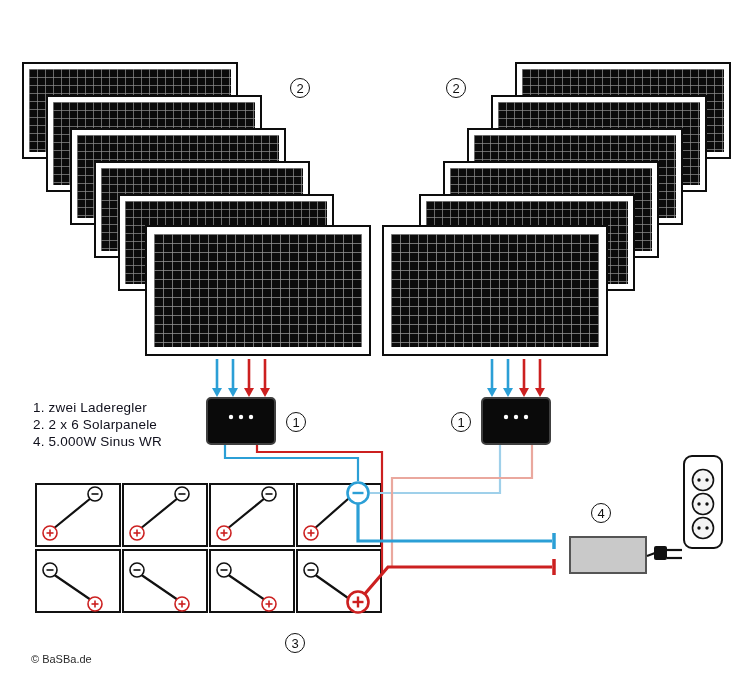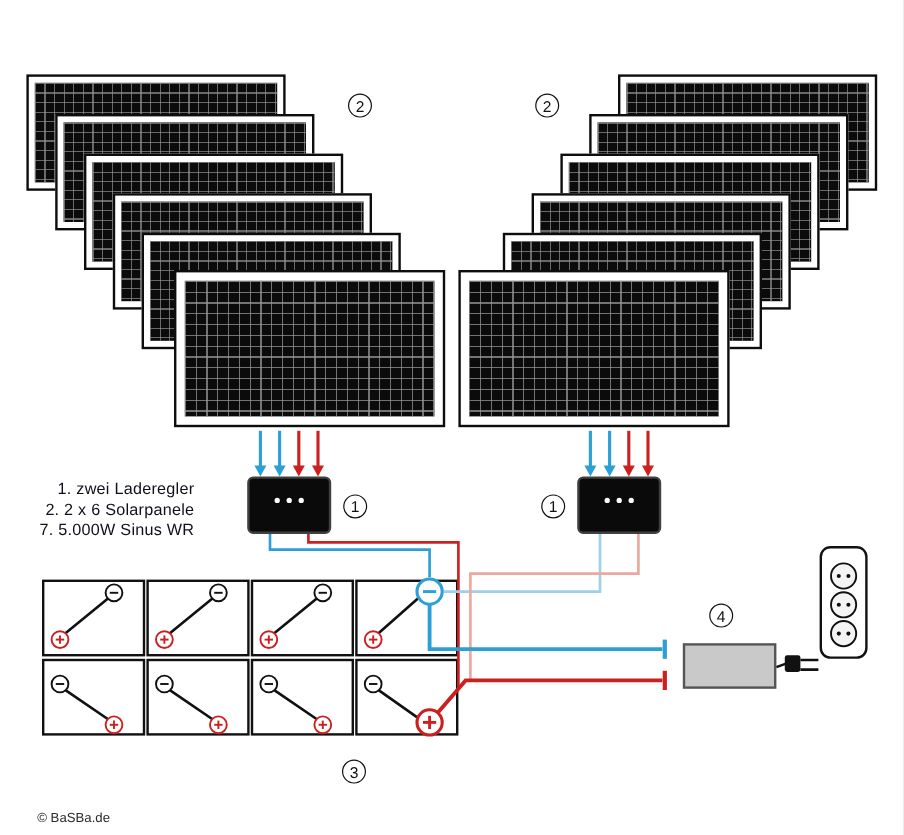--- a/index.html
+++ b/index.html
@@ -26,24 +26,24 @@
   }
   #wiring { position:absolute; left:0; top:0; z-index:15; pointer-events:none; }
   .badge {
     position:absolute; width:20px; height:20px; box-sizing:border-box;
     border:1.5px solid #111; border-radius:50%; background:#fff;
     display:flex; align-items:center; justify-content:center;
     font-size:13px; color:#111; z-index:25;
   }
   .legend {
     position:absolute; left:33px; top:399px; z-index:25;
-    font-size:13.5px; line-height:17px; color:#10101c; letter-spacing:0.2px;text-align:right;
+    font-size:13.5px; line-height:17px; color:#10101c; letter-spacing:0.2px;
   }
   .copyright {
-    position:absolute; left:31px; top:676px; z-index:25;
+    position:absolute; left:31px; top:653px; z-index:25;
     font-size:11px; color:#2a2a2a;
   }
 </style>
 </head>
 <body>
 
 <div id="canvas">
 
   <div class="panel" style="left:22px;top:62px;width:216px;height:97px">
       <div class="cells"></div>
@@ -278,18 +278,18 @@
   <span class="badge" style="left:290px;top:78px">2</span>
   <span class="badge" style="left:446px;top:78px">2</span>
   <span class="badge" style="left:286px;top:412px">1</span>
   <span class="badge" style="left:451px;top:412px">1</span>
   <span class="badge" style="left:285px;top:633px">3</span>
   <span class="badge" style="left:591px;top:503px">4</span>
 
   <div class="legend">
     <div>1. zwei Laderegler</div>
     <div>2. 2 x 6 Solarpanele</div>
-    <div>7. 5.000W Sinus WR</div>
+    <div>4. 5.000W Sinus WR</div>
   </div>
 
   <div class="copyright">© BaSBa.de</div>
 
 </div>
 
 </body></html>

